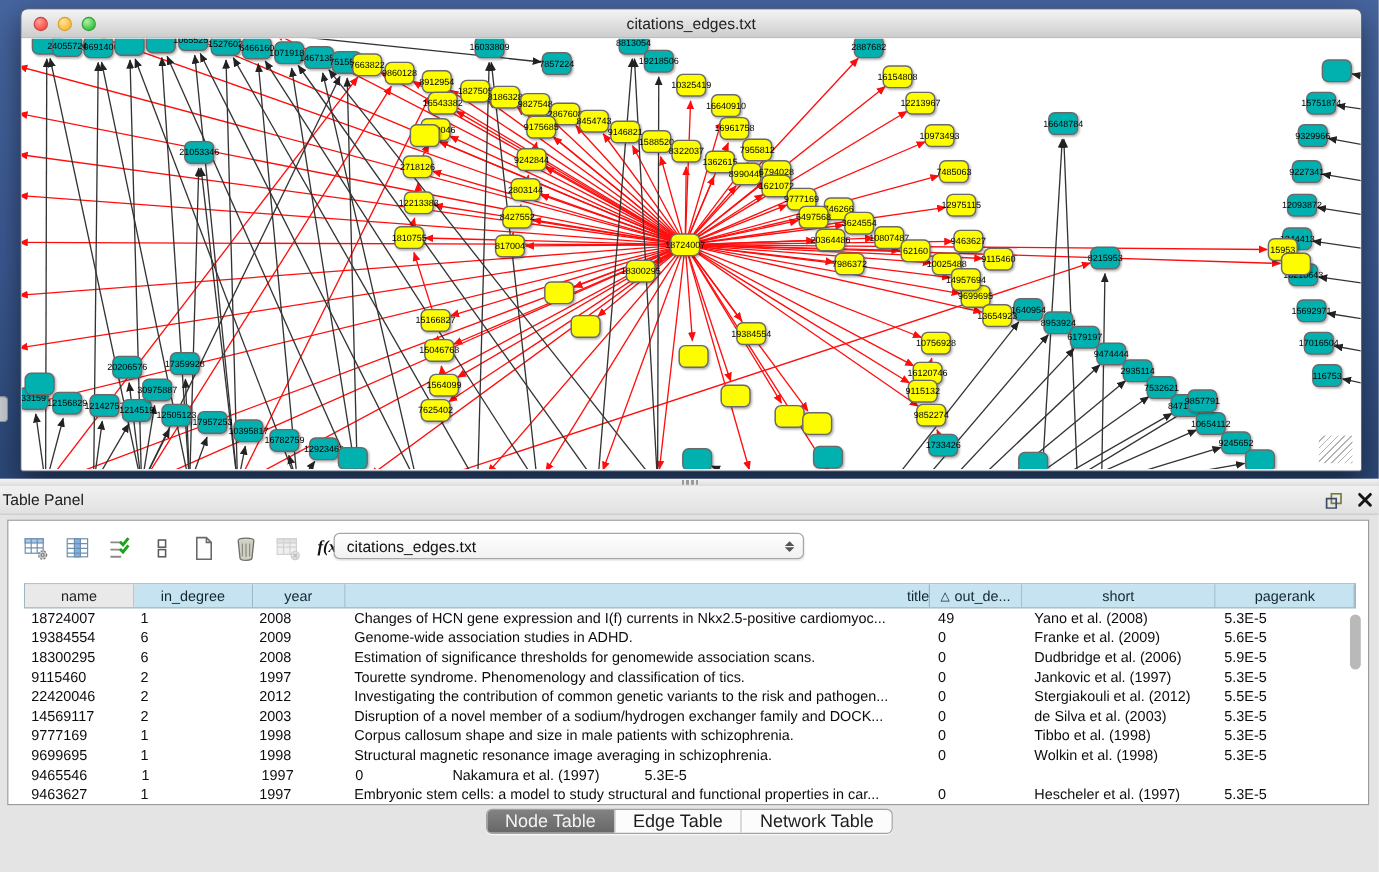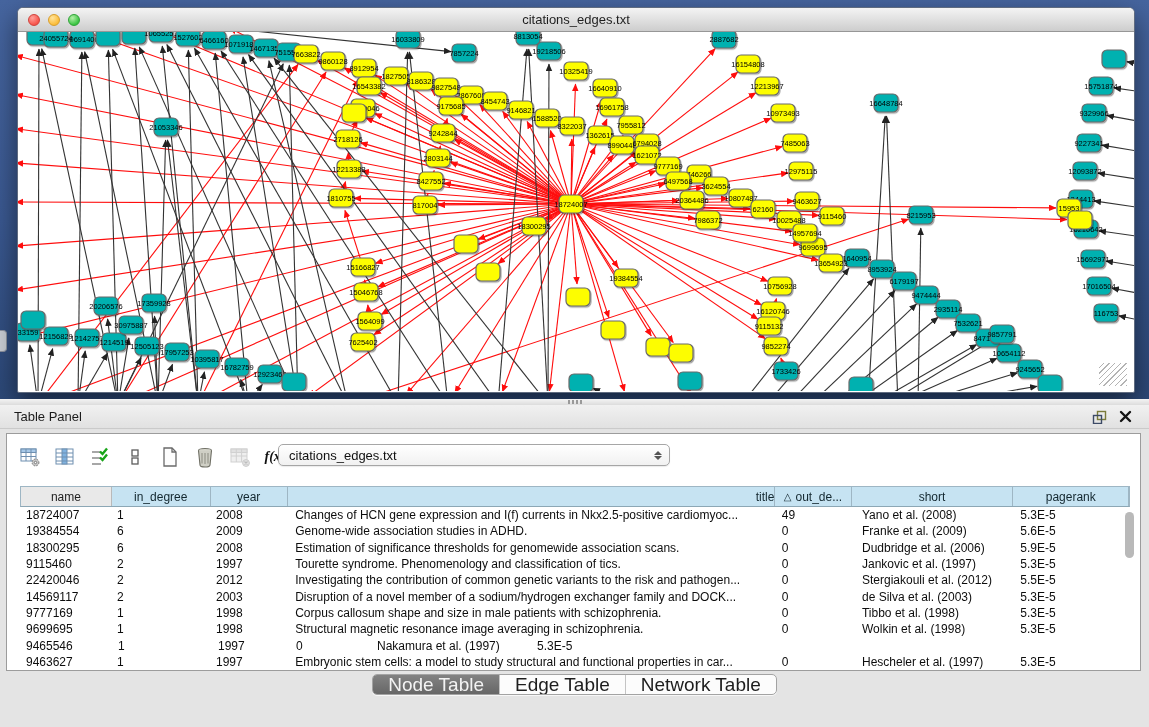--- a/index.html
+++ b/index.html
@@ -30,21 +30,21 @@
   .resize-grip { position:absolute; right:7px; bottom:5px; width:28px; height:23px; opacity:.75;
     background:repeating-linear-gradient(135deg,transparent 0 3px,#9a9a9a 3px 4px); }
   
   .splitter { position:absolute; top:399px; left:0; width:1149px; height:6px;
     background:linear-gradient(#f4f4f4,#dcdcdc); }
   .splitter .grip { position:absolute; left:568px; top:1px; width:14px; height:4px;
     background:repeating-linear-gradient(90deg,#9a9a9a 0 2px,transparent 2px 4px); }
   
   .panel-header { position:absolute; top:405px; left:0; width:1149px; height:24px;
     background:linear-gradient(#f1f1f1,#e1e1e1); border-bottom:1px solid #cacaca;
-    display:flex; align-items:center; padding:0 14px; }
+    display:flex; align-items:center; padding:0 2px; }
   .panel-title { font-size:13px; color:#1c1c1c; flex:1; }
   .panel-btn { width:20px; height:18px; display:flex; align-items:center; justify-content:center; margin-left:6px; cursor:default; }
   .card { position:absolute; top:433px; left:6px; width:1135px; height:238px;
     background:#fff; border:1px solid #9c9c9c; }
   .toolbar { position:absolute; top:7px; left:10px; height:32px; display:flex; align-items:center; gap:9px; }
   .tool-btn { width:26px; height:26px; display:flex; align-items:center; justify-content:center; }
   .tool-btn.disabled { opacity:.45; }
   .fx { font-family:"Liberation Serif", serif; font-style:italic; font-weight:bold; font-size:14px; color:#111; }
   .combo { position:absolute; left:271px; top:10px; width:392px; height:22px;
     border:1px solid #a6a6a6; border-radius:5px; background:linear-gradient(#ffffff,#f1f1f1);
@@ -64,21 +64,21 @@
   .tbody .tr { display:flex; height:16.3px; align-items:center; }
   .td { padding-left:6px; overflow:hidden; white-space:nowrap; }
   .c0{width:92px;} .c1{width:100px;} .c2{width:78px;} .c3{width:494px;justify-content:flex-end;} .c4{width:77px;} .c5{width:164px;justify-content:center;} .c6{width:117px;}
   .td.c3{padding-left:8px;} .td.c5{padding-left:10px;}
   .vscroll { position:absolute; right:6px; top:78px; width:9px; height:152px; }
   .vscroll .thumb { width:9px; height:46px; background:#b9b9b9; border-radius:5px; }
   
   .tabsbar { position:absolute; top:674px; left:0; width:1149px; display:flex; justify-content:center; }
   .seg { display:flex; border:1px solid #a3a3a3; border-radius:5px; overflow:hidden; height:21px;
          background:#fcfcfc; box-shadow:0 1px 0 rgba(255,255,255,.7); }
-  .seg .tab { padding:0 15px; font-size:19px; line-height:20px; color:#1d1d1d; border-left:1px solid #c4c4c4; }
+  .seg .tab { padding:0 15px; font-size:15px; line-height:20px; color:#1d1d1d; border-left:1px solid #c4c4c4; }
   .seg .tab:first-child { border-left:none; }
   .seg .tab.selected { background:linear-gradient(#828282,#676767); color:#f3f3f3; border-left:none; }
   
   .statusbar { position:absolute; top:703px; left:0; width:1149px; height:24px;
     border-top:1px solid #c2c2c2; box-shadow:inset 0 1px 0 #f6f6f6;
     display:flex; align-items:center; justify-content:flex-end; padding-right:16px; gap:7px;margin-top:29px; }
   .mem-label { font-size:11px; color:#1e1e1e; }
   .mem-dot { width:14px; height:14px; border-radius:50%;
     background:radial-gradient(circle at 35% 30%,#a9f0a0,#37c23c 75%); border:1px solid #2a9b30; }
   svg text { font-family:"Liberation Sans", sans-serif; }

